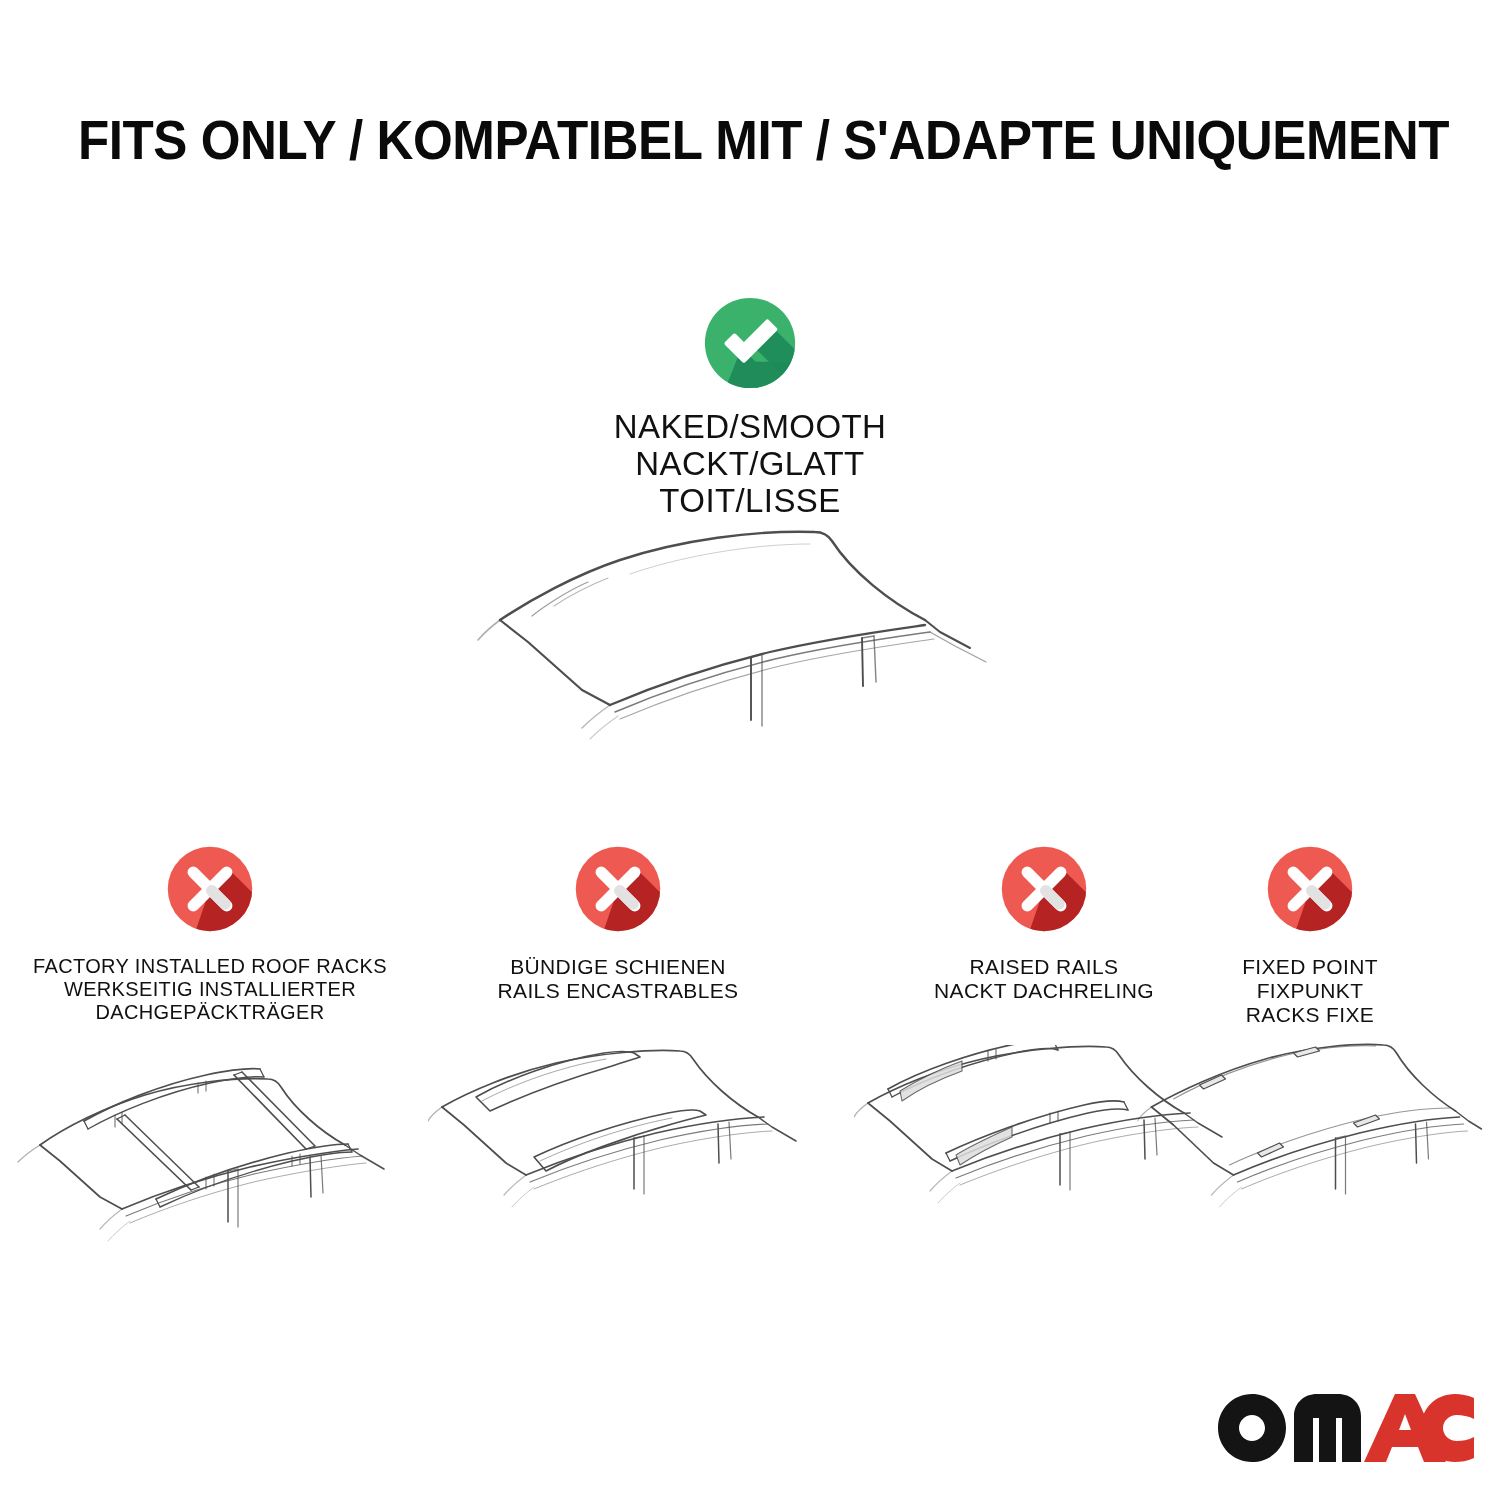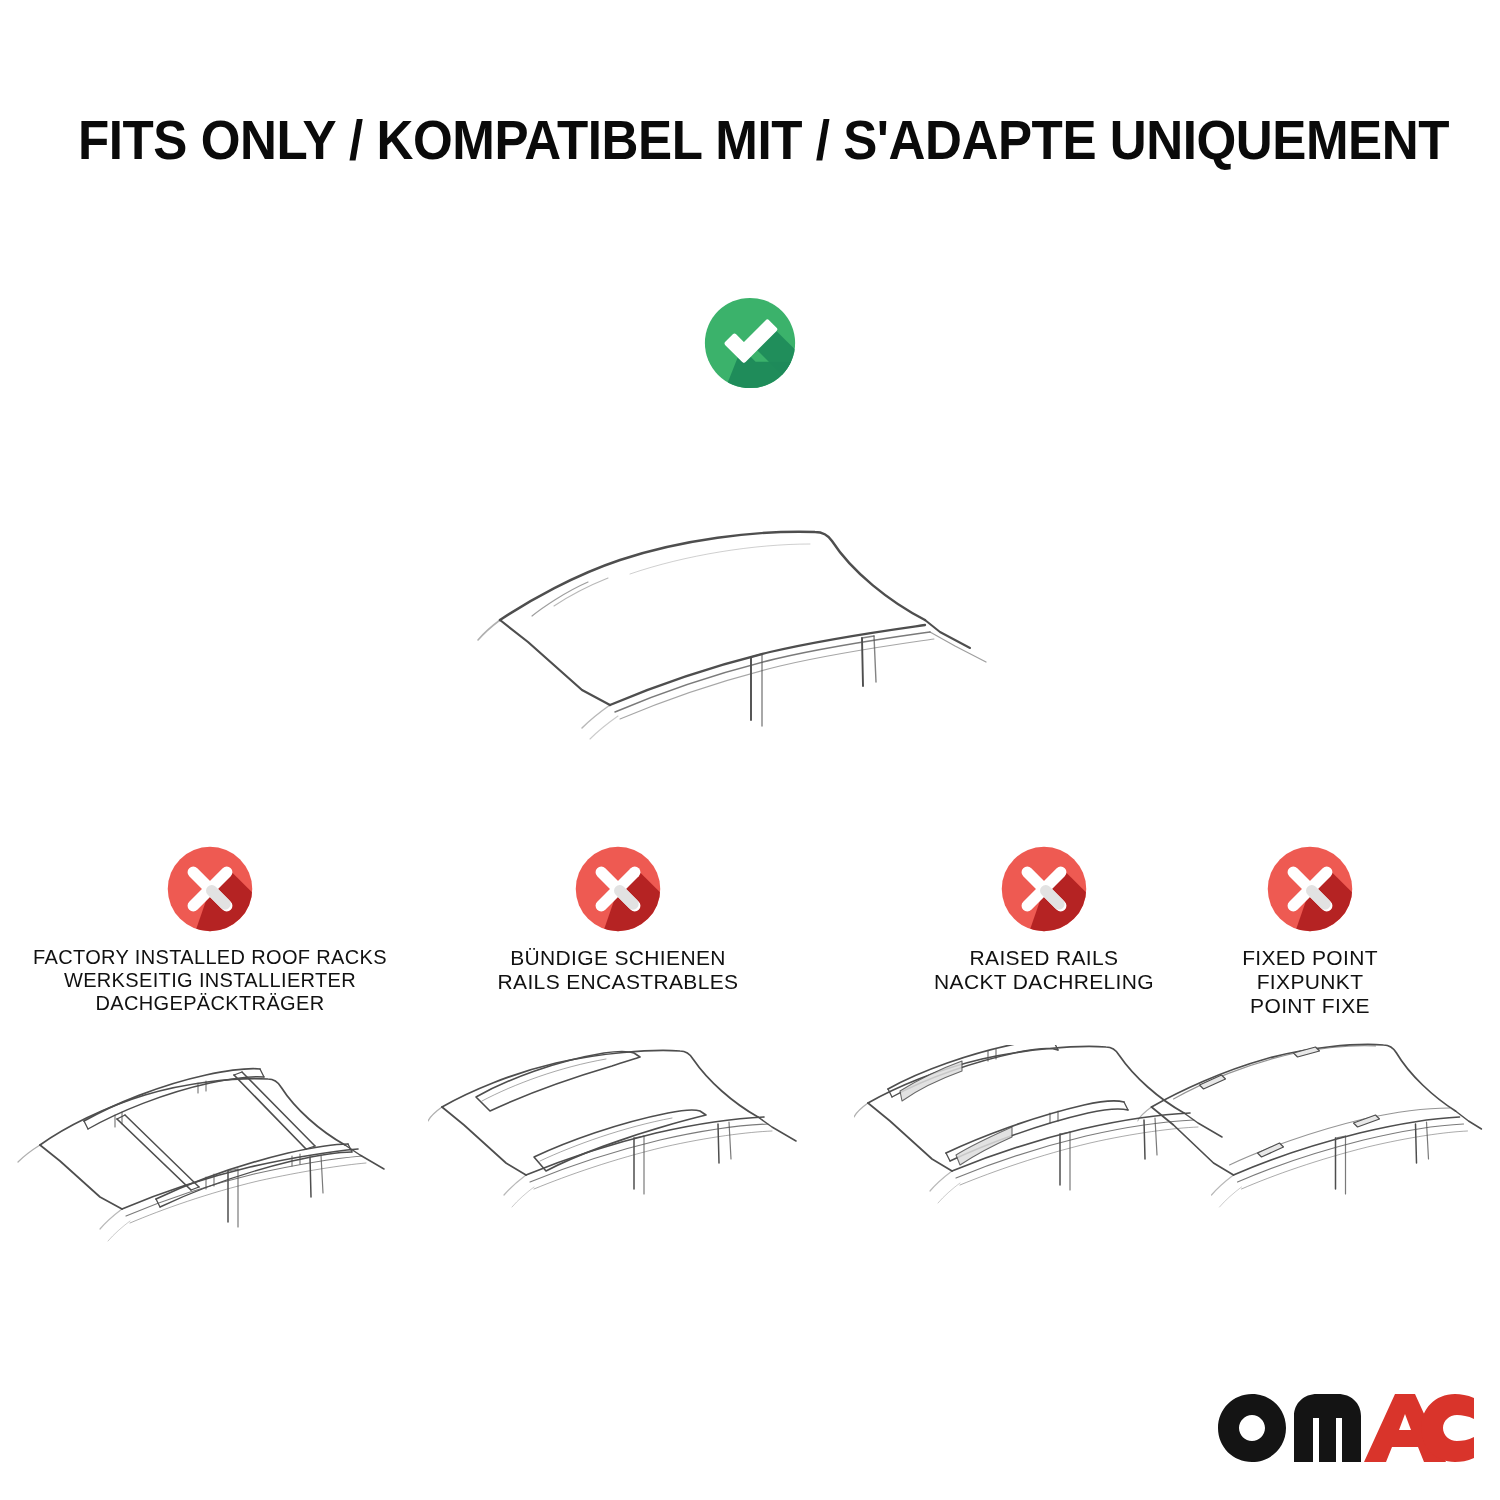--- a/index.html
+++ b/index.html
@@ -80,21 +80,21 @@
   }
   .cell {
     position: absolute;
     top: 0;
     text-align: center;
   }
   .cell .badge-wrap { height: 96px; }
   .cell .icon-badge { width: 88px; height: 88px; }
 
   .cell-label {
-    margin-top: 5px;
+    margin-top: 14px;
     font-size: 21px;
     line-height: 24px;
     letter-spacing: 0.35px;
     color: #111111;
   }
   .cell-label div { white-space: nowrap; }
 
   .cell-art {
     position: absolute;
     left: 50%;
@@ -143,20 +143,25 @@
       </defs>
       <circle cx="50" cy="50" r="48" fill="#3BB26B"></circle>
       <g clip-path="url(#clipGreen)">
         <path d="M41 55 L56 70 L100 70 L100 108 L20 108 Z" fill="#1E8A5A" opacity="0.95"></path>
         <path d="M72 31 L100 59 L100 100 L55 55 Z" fill="#1E8A5A" opacity="0.9"></path>
       </g>
       <path d="M25.5 50.5 L33.5 42.5 L43.5 52.5 L68.5 27.5 L76.5 35.5 L43.5 68.5 Z" fill="#ffffff" stroke="#ffffff" stroke-width="5" stroke-linejoin="round"></path>
     </svg>
   </div>
 
+  <div class="hero-label">
+    <div>NAKED/SMOOTH</div>
+    <div>NACKT/GLATT</div>
+    <div>TOIT/LISSE</div>
+  </div>
 </div>
 
 <div class="hero-art">
   <svg viewBox="0 0 580 270" xmlns="http://www.w3.org/2000/svg" fill="none" stroke="#4e4e4e" stroke-width="2.1" stroke-linecap="round" stroke-linejoin="round">
 
     <path d="M30 100 C 60 80, 105 55, 150 40 C 210 20, 285 10, 345 12 C 352 12, 358 15, 362 21
              C 382 52, 420 82, 455 100" stroke-width="2.4"></path>
 
     <path d="M30 100 L 58 122 L 112 170 L 140 185" stroke-width="2.2"></path>
     <path d="M62 96 C 72 88, 95 72, 118 62" stroke-width="1.2" opacity="0.55"></path>
@@ -394,21 +399,21 @@
             <line x1="31" y1="31" x2="69" y2="69" stroke="#ffffff"></line>
             <line x1="69" y1="31" x2="31" y2="69" stroke="#ffffff"></line>
             <line x1="52" y1="52" x2="67" y2="67" stroke="#e2e2e2"></line>
           </g>
         </svg>
       </div>
     </div>
     <div class="cell-label">
       <div>FIXED POINT</div>
       <div>FIXPUNKT</div>
-      <div>POINT FIXE</div>
+      <div>RACKS FIXE</div>
     </div>
     <div class="cell-art">
       <svg viewBox="0 0 345 215" xmlns="http://www.w3.org/2000/svg" fill="none" stroke="#4e4e4e" stroke-width="1.7" stroke-linecap="round" stroke-linejoin="round">
 
         <path d="M14 66 C 42 50, 85 30, 128 18 C 170 6, 218 2, 246 4 C 252 4, 256 7, 259 12
                  C 272 34, 296 56, 318 70"></path>
         <path d="M14 66 L 36 84 L 76 122 L 96 134"></path>
         <path d="M96 134 C 128 120, 174 104, 222 92 C 264 82, 300 77, 322 76"></path>
         <path d="M100 141 C 132 127, 178 111, 226 99 C 268 89, 304 84, 326 83" stroke-width="1.2" opacity="0.75"></path>
         <path d="M104 148 C 136 134, 182 118, 230 106 C 272 96, 308 91, 330 90" stroke-width="0.95" opacity="0.5"></path>

